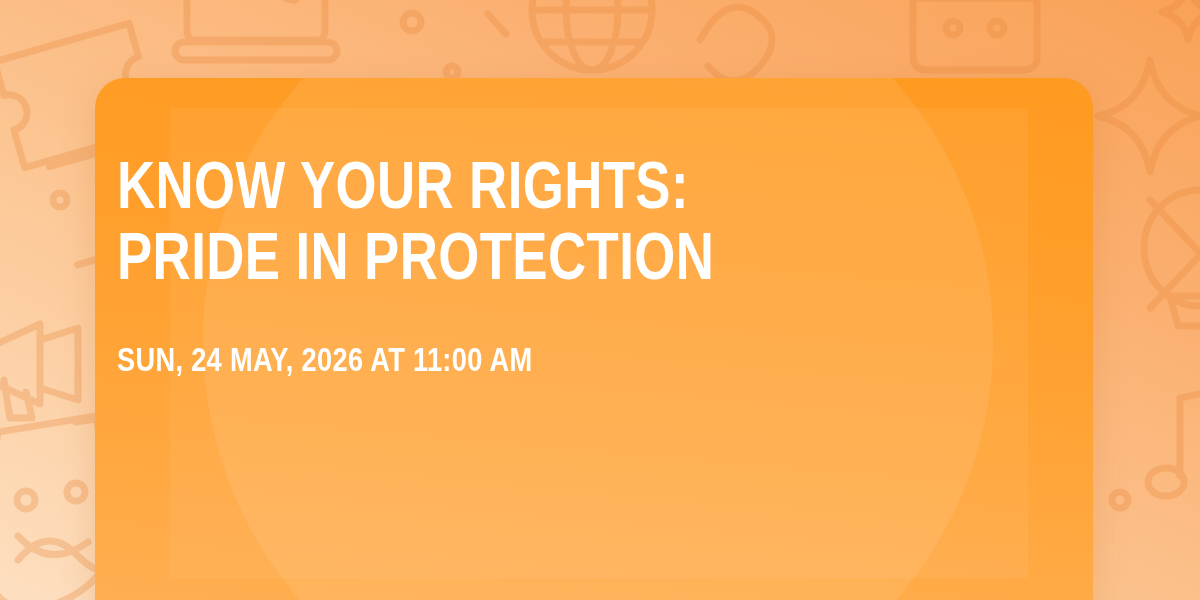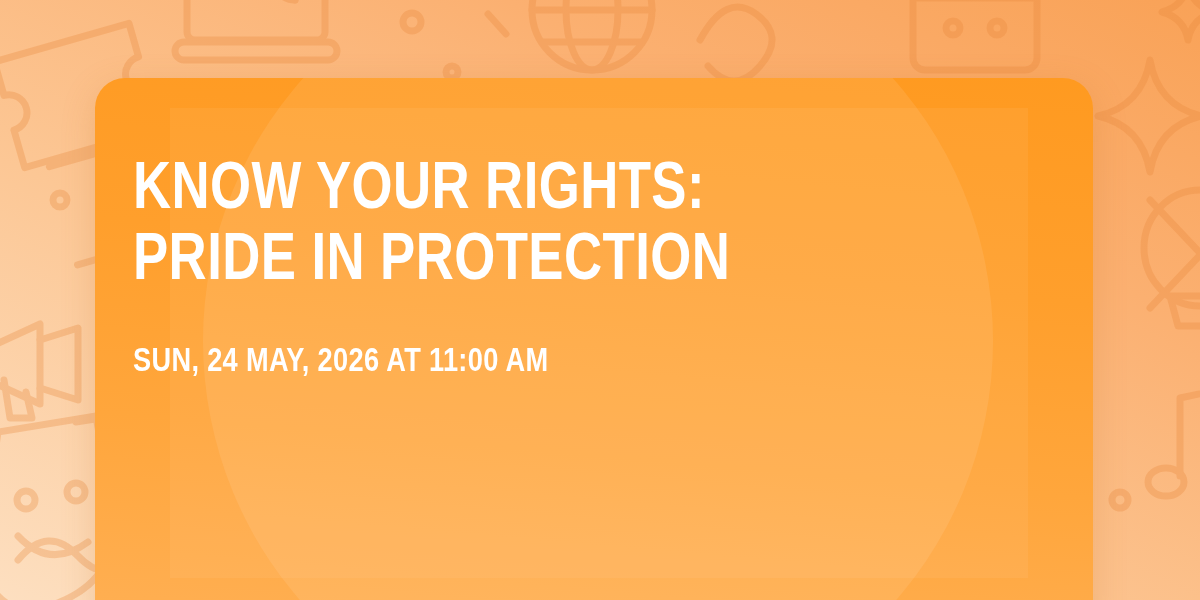--- a/index.html
+++ b/index.html
@@ -82,21 +82,21 @@
     width: 998px;
     height: 175px;
     background: rgba(255, 255, 255, 0.055);
     clip-path: polygon(0% 100%, 28% 100%, 50% 28%, 72% 100%, 100% 100%, 100% 0%, 0% 0%);
     opacity: 0;
   }
 
   
   .card-content {
     position: absolute;
-    left: 38px;
+    left: 22px;
     top: 72px;
     width: 860px;
   }
 
   .event-title {
     margin: 0;
     color: #FFFFFF;
     font-family: "Liberation Sans Narrow", "Liberation Sans", sans-serif;
     font-size: 66px;
     line-height: 1.08;

